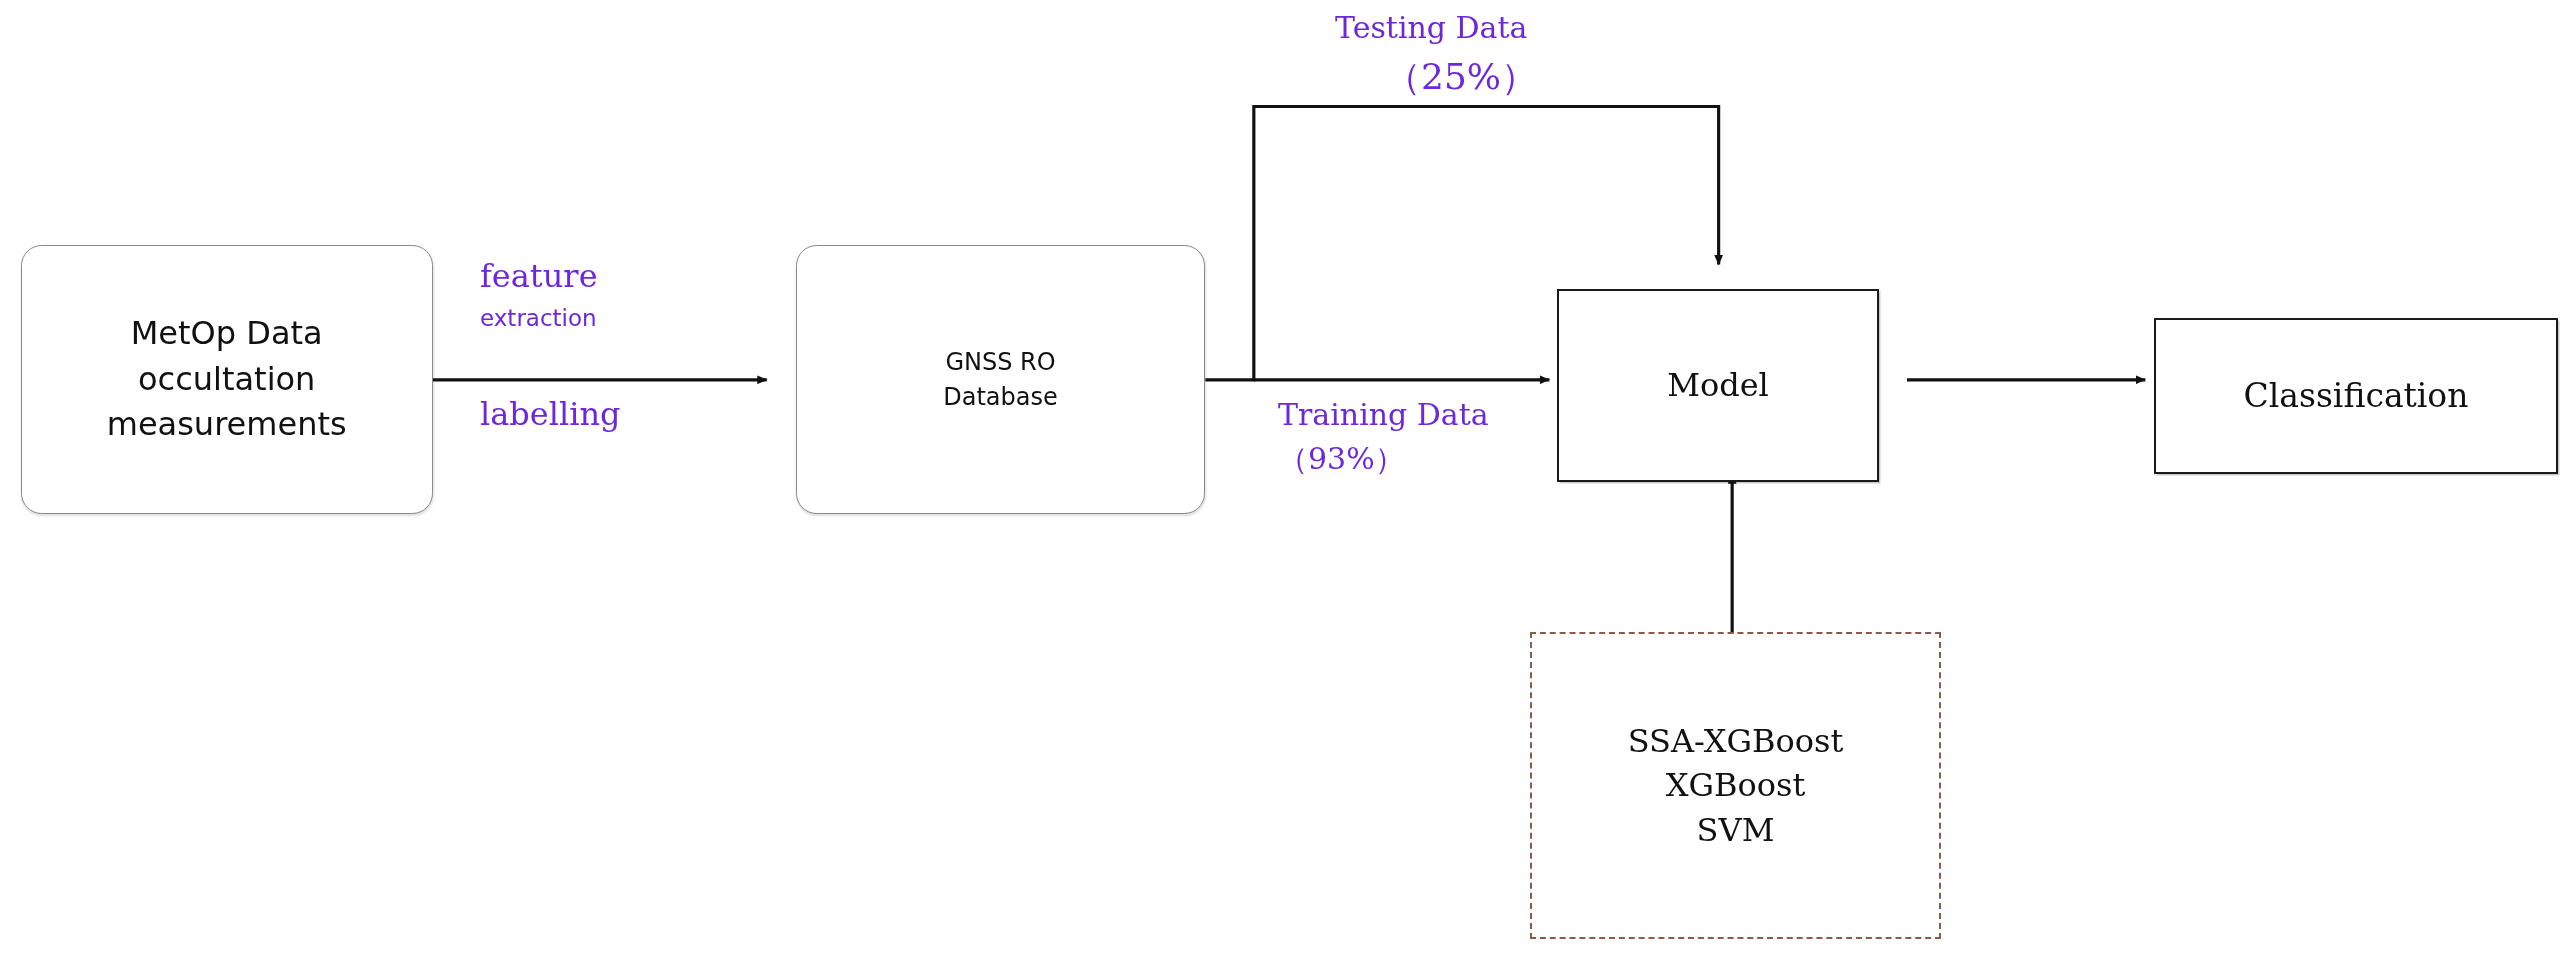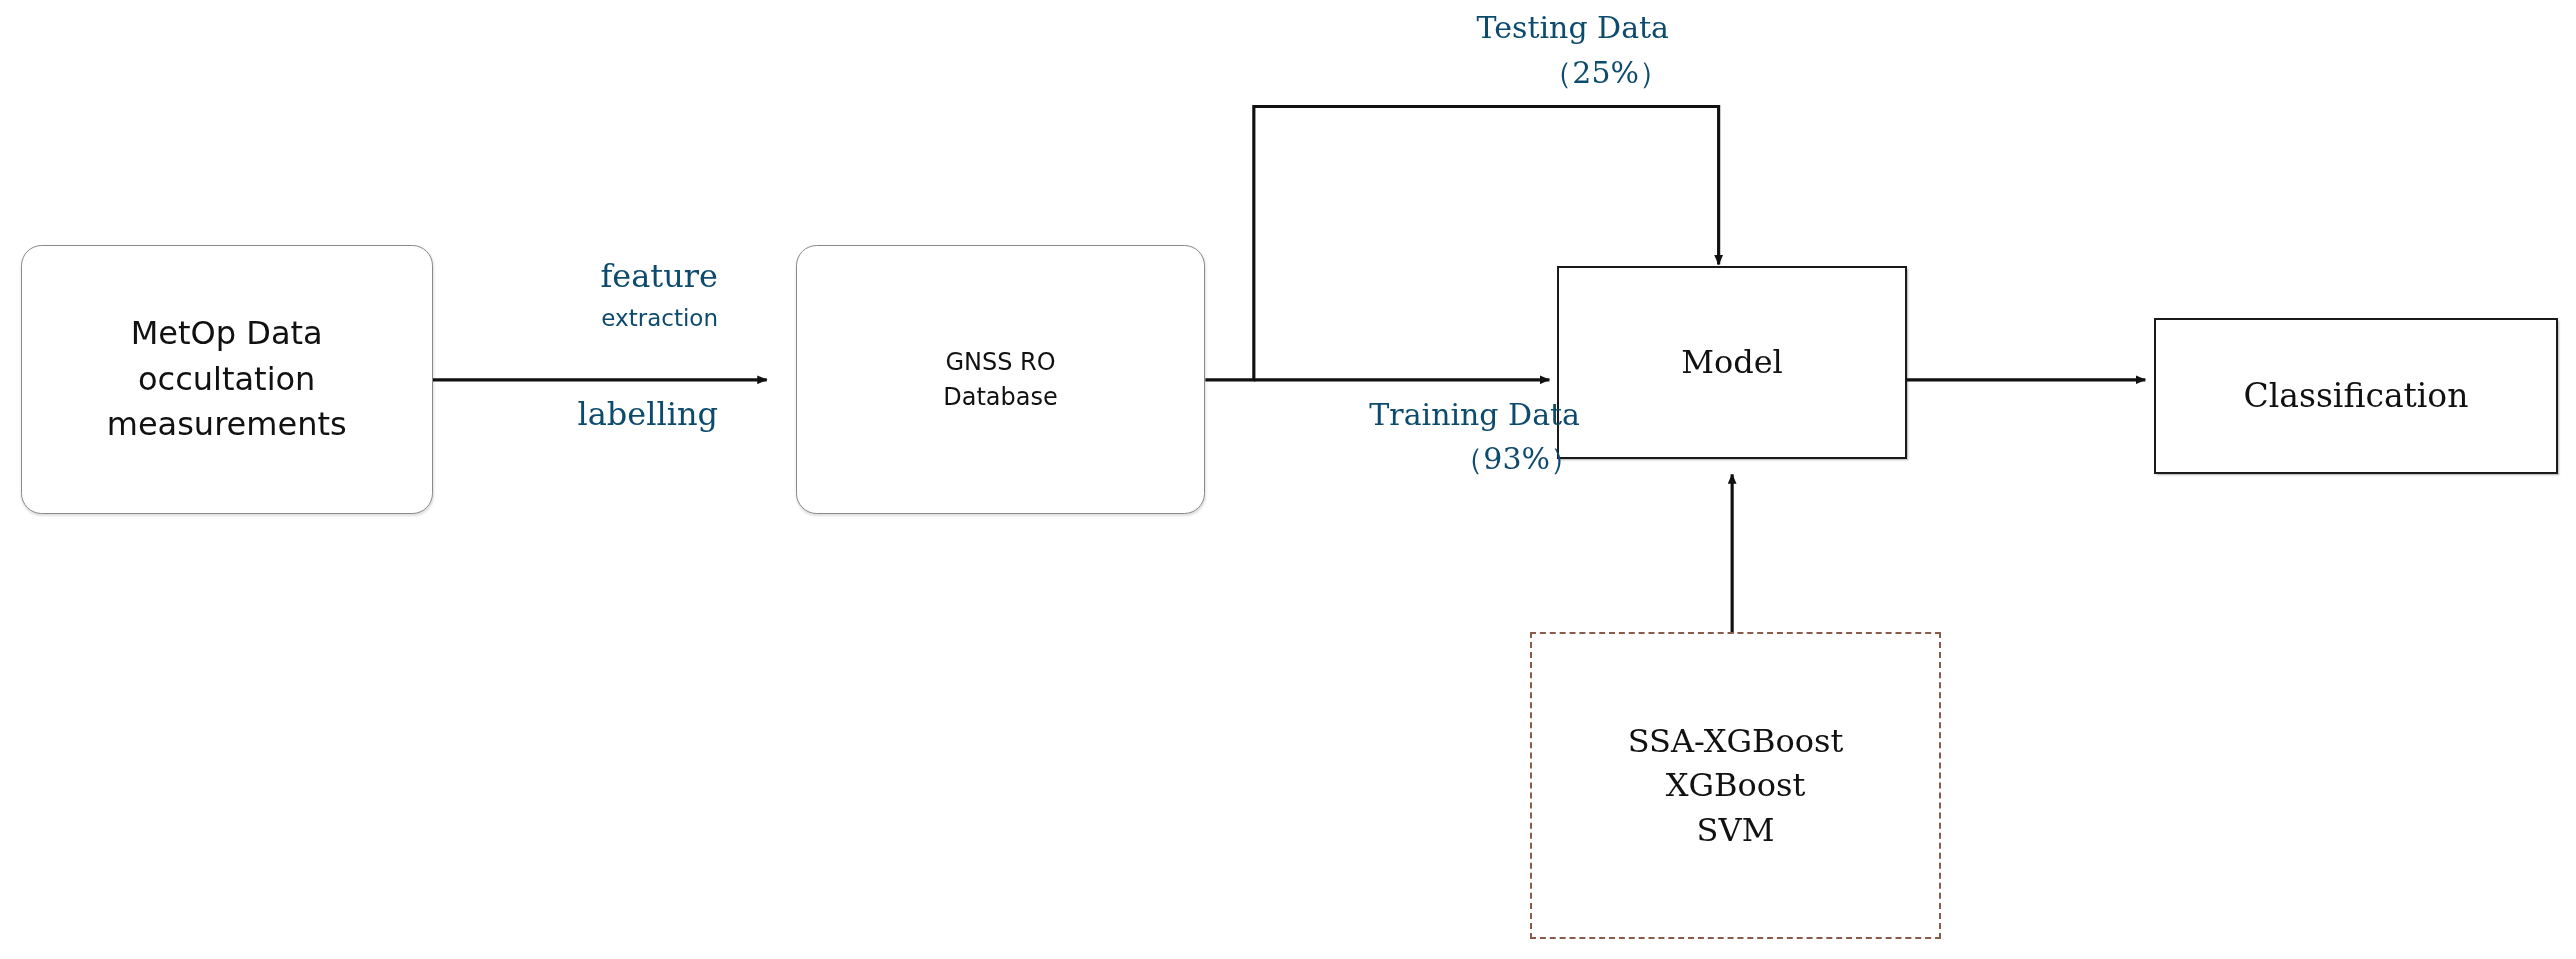--- a/index.html
+++ b/index.html
@@ -49,22 +49,22 @@
   .label-serif {
     font-family: "DejaVu Serif", serif;
     color: #111111;
     line-height: 1.42;
     white-space: pre-line;
   }
 
   
   .edge-label {
     position: absolute;
-    text-align: right;
-    color: #0c4a6e;
+    text-align: left;
+    color: #6d28d9;
     white-space: pre-line;
     line-height: 1.45;
   }
 
   
   #wires {
     position: absolute;
     left: 0;
     top: 0;
     width: 2576px;
@@ -99,21 +99,21 @@
     <span class="label-sans" style="font-size:32px;">MetOp Data
 occultation
 measurements</span>
   </div>
 
   <div class="node node-rounded" style="left:796px; top:245px; width:409px; height:269px;">
     <span class="label-sans" style="font-size:24px;">GNSS RO
 Database</span>
   </div>
 
-  <div class="node node-sharp" style="left:1557px; top:266px; width:350px; height:193px;">
+  <div class="node node-sharp" style="left:1557px; top:289px; width:322px; height:193px;">
     <span class="label-serif" style="font-size:32px;">Model</span>
   </div>
 
   <div class="node node-sharp" style="left:2154px; top:318px; width:404px; height:156px;">
     <span class="label-serif" style="font-size:33px;">Classification</span>
   </div>
 
   <div class="node node-dashed" style="left:1530px; top:632px; width:411px; height:307px;">
     <span class="label-serif" style="font-size:32px; line-height:1.38;">SSA-XGBoost
 XGBoost
@@ -121,20 +121,20 @@
   </div>
 
   <div class="edge-label label-serif" style="left:480px; top:253px; width:238px; font-size:32px;">feature</div>
 
   <div class="edge-label label-sans" style="left:480px; top:302px; width:238px; font-size:23px;">extraction</div>
 
   <div class="edge-label label-serif" style="left:480px; top:391px; width:238px; font-size:32px;">labelling</div>
 
   <div class="edge-label label-serif" style="left:1335px; top:6.4px; width:334px; font-size:30px;">Testing Data</div>
 
-  <div class="edge-label label-serif" style="left:1335px; top:51px; width:334px; font-size:30px;">（25%）</div>
+  <div class="edge-label label-serif" style="left:1385px; top:51px; width:334px; font-size:36px;">（25%）</div>
 
   <div class="edge-label label-serif" style="left:1278px; top:393px; width:302px; font-size:30px;">Training Data</div>
 
   <div class="edge-label label-serif" style="left:1278px; top:437px; width:302px; font-size:30px;">（93%）</div>
 
 </div>
 
 
 </body></html>

